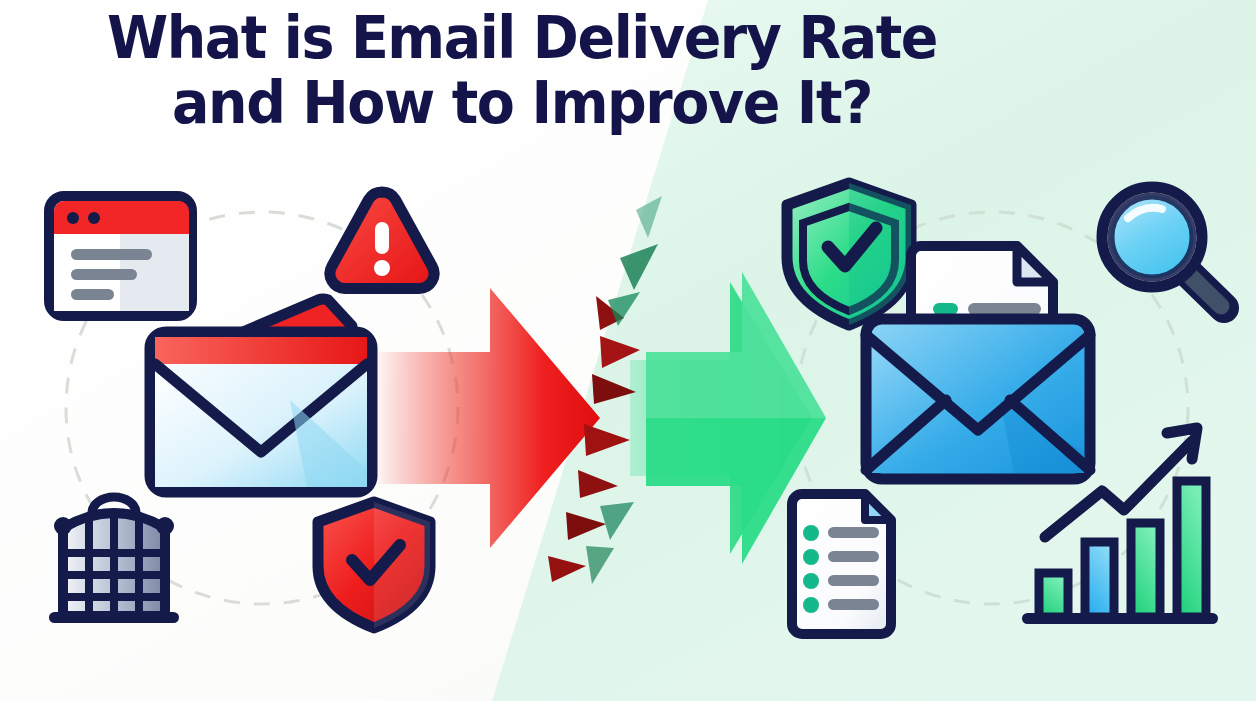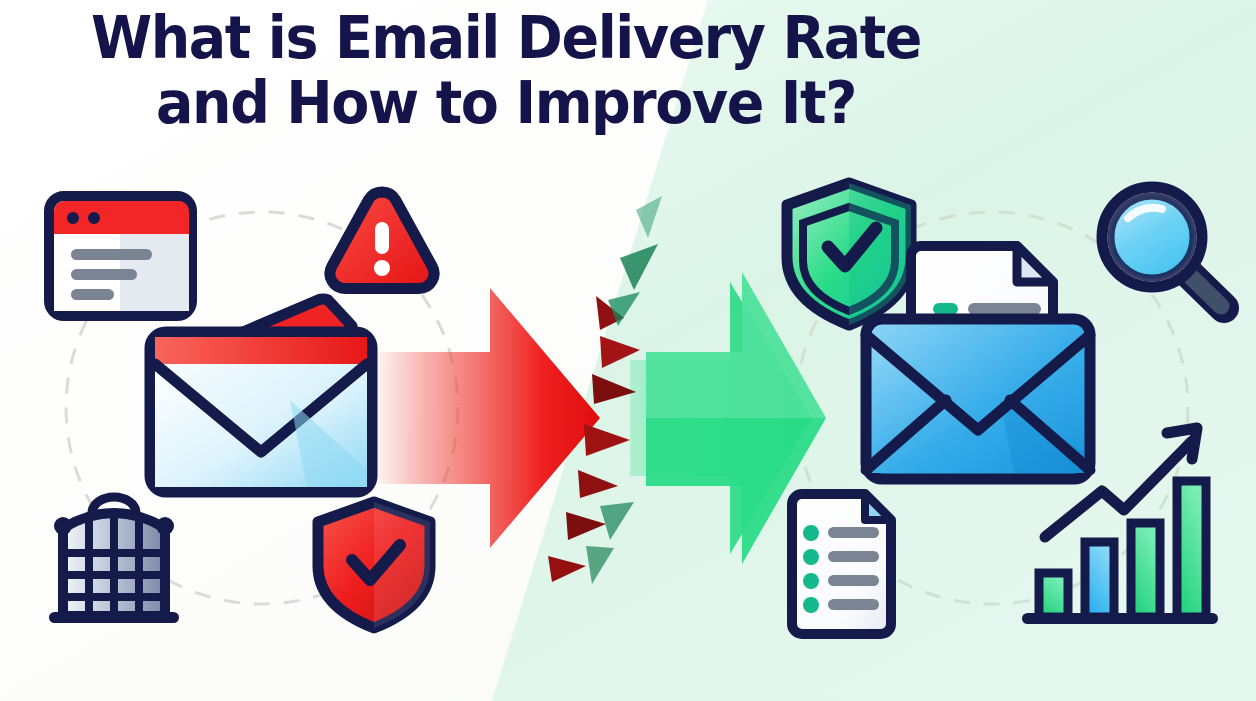--- a/index.html
+++ b/index.html
@@ -25,20 +25,21 @@
     height: 701px;
   }
   #title-block {
     position: absolute;
     left: 0;
     top: 8px;
     width: 1012px;
     text-align: center;
     z-index: 5;
     pointer-events: none;
+    padding-left: 16px;
   }
   .title-line {
     display: block;
     font-family: "DejaVu Sans", sans-serif;
     font-weight: 700;
     color: #14144a;
     letter-spacing: -1.5px;
     line-height: 1.0;
     white-space: nowrap;
     transform: scaleX(0.94);

